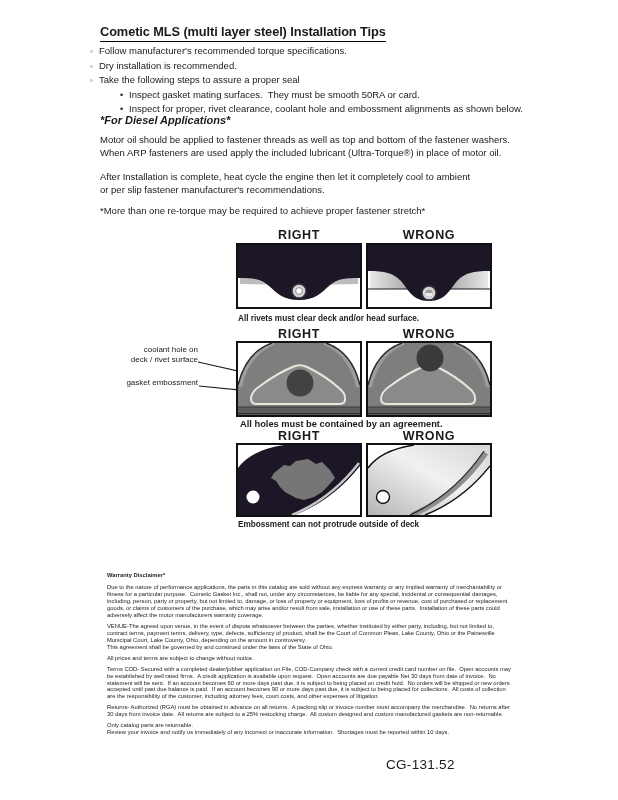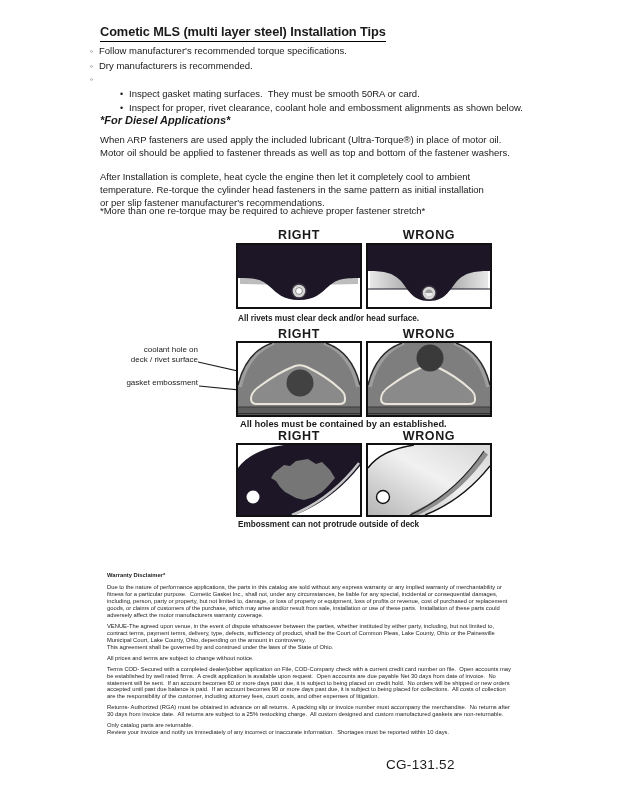--- a/index.html
+++ b/index.html
@@ -42,34 +42,33 @@
 </style>
 </head>
 <body>
 
 <div class="page">
 
   <div class="abs title">Cometic MLS (multi layer steel) Installation Tips</div>
 
   <div class="abs tips">
     <div class="tip"><span class="mk">◦</span><span>Follow manufacturer's recommended torque specifications.</span></div>
-    <div class="tip"><span class="mk">◦</span><span>Dry manufacturers is recommended.</span></div>
-    <div class="tip"><span class="mk">◦</span></div>
+    <div class="tip"><span class="mk">◦</span><span>Dry installation is recommended.</span></div>
+    <div class="tip"><span class="mk">◦</span><span>Take the following steps to assure a proper seal</span></div>
     <div class="tip sub"><span class="mk">•</span><span>Inspect gasket mating surfaces.  They must be smooth 50RA or card.</span></div>
     <div class="tip sub"><span class="mk">•</span><span>Inspect for proper, rivet clearance, coolant hole and embossment alignments as shown below.</span></div>
   </div>
 
   <div class="abs h2">*For Diesel Applications*</div>
   <div class="abs para" style="left:100px;top:133px;">
+      <div>Motor oil should be applied to fastener threads as well as top and bottom of the fastener washers.</div>
       <div>When ARP fasteners are used apply the included lubricant (Ultra-Torque®) in place of motor oil.</div>
-      <div>Motor oil should be applied to fastener threads as well as top and bottom of the fastener washers.</div>
     </div>
   <div class="abs para" style="left:100px;top:170px;">
       <div>After Installation is complete, heat cycle the engine then let it completely cool to ambient</div>
-      <div>temperature. Re-torque the cylinder head fasteners in the same pattern as initial installation</div>
       <div>or per slip fastener manufacturer's recommendations.</div>
     </div>
   <div class="abs note">*More than one re-torque may be required to achieve proper fastener stretch*</div>
 
   <div class="abs figlabel" style="left:236px;top:228px;">RIGHT</div>
   <div class="abs figlabel" style="left:366px;top:228px;">WRONG</div>
 
   <div class="abs fig" style="left:236px;top:243px;">
     <svg viewBox="0 0 122 62">
       <rect width="122" height="62" fill="#ffffff"></rect>
@@ -145,21 +144,21 @@
       <path d="M122,0 H88 Q114,9 122,42 Z" fill="#ffffff"></path>
       <path d="M34,0 Q8,9 0,42" stroke="#2b2b2b" stroke-width="1.4" fill="none"></path>
       <path d="M88,0 Q114,9 122,42" stroke="#2b2b2b" stroke-width="1.4" fill="none"></path>
       <path d="M13,56 Q13,49 22,43 Q41,29 57,23 Q63,21 69,24 Q88,33 102,46 Q107,50 107,55 L107,57 Q107,61 101,61 L19,61 Q13,61 13,56 Z" fill="#8a8a8a" stroke="#e9e5da" stroke-width="2"></path>
       <circle cx="62" cy="15" r="13.5" fill="#3a3a3a"></circle>
       <rect y="64" width="122" height="8" fill="#5d5d5d"></rect>
       <line x1="0" y1="64" x2="122" y2="64" stroke="#3a3a3a" stroke-width="1"></line>
       <line x1="0" y1="70.6" x2="122" y2="70.6" stroke="#2c2c2c" stroke-width="1"></line>
     </svg>
   </div>
-  <div class="abs cap2" style="left:240px;top:419px;">All holes must be contained by an established.</div>
+  <div class="abs cap2" style="left:240px;top:419px;">All holes must be contained by an agreement.</div>
 
   <div class="abs figlabel" style="left:236px;top:429px;">RIGHT</div>
   <div class="abs figlabel" style="left:366px;top:429px;">WRONG</div>
 
   <div class="abs fig" style="left:236px;top:443px;">
     <svg viewBox="0 0 122 70">
       <rect width="122" height="70" fill="var(--diagram-dark)"></rect>
       <path d="M0,0 H46 Q13,5 0,23 Z" fill="#ffffff"></path>
       <path d="M122,70 H57 Q95,55 122,21 Z" fill="#ffffff"></path>
       <path d="M54,70 Q93,54 121,18" stroke="#c6c6c6" stroke-width="2.6" fill="none"></path>

